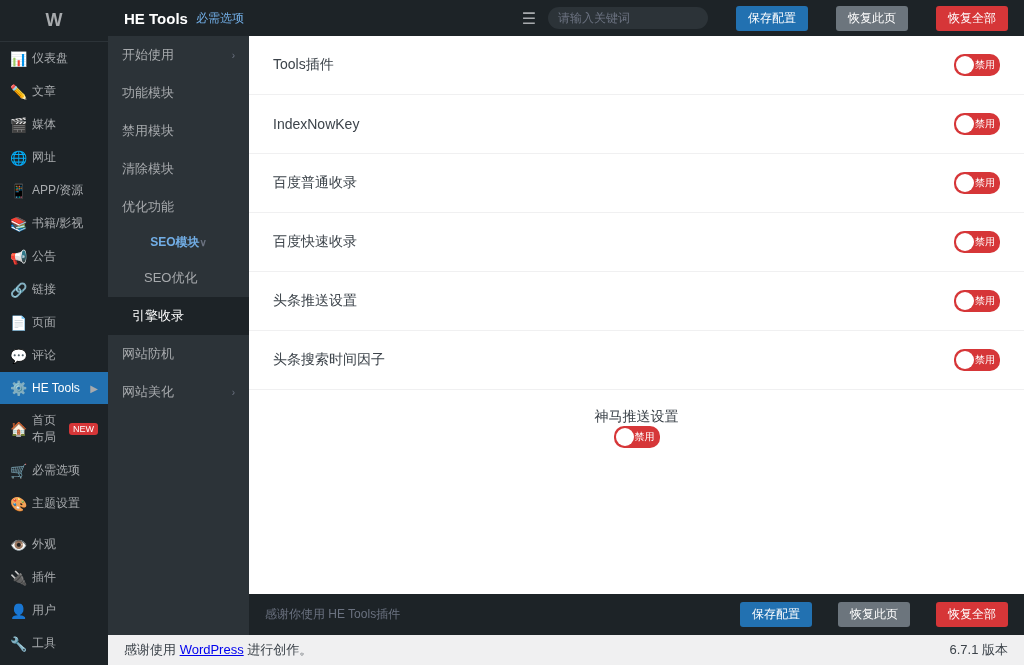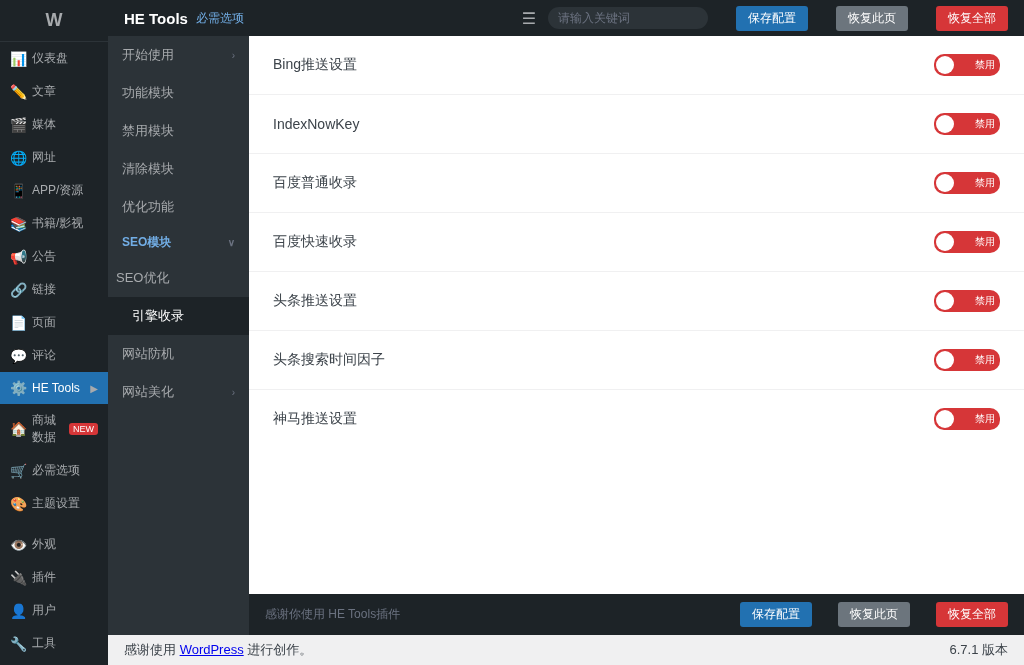--- a/index.html
+++ b/index.html
@@ -33,30 +33,30 @@
     .btn-gray { background: #6c757d; color: #ffffff; }
     .btn-red { background: #d63638; color: #fff; }
 
     
     .content-wrapper { display: flex; flex: 1; overflow: hidden; }
 
     
     .left-nav { width: 141px; background: #2c3338; flex-shrink: 0; overflow-y: auto; }
     .left-nav-item { padding: 10px 14px; color: #a7aaad; cursor: pointer; font-size: 13px; display: flex; align-items: center; justify-content: space-between; }
     .left-nav-item.active { background: #1d2327; color: #fff; }
-    .left-nav-section { padding: 8px 14px; color: #72aee6; font-size: 12px; font-weight: 600; display: flex; align-items: center; justify-content: space-between; cursor: pointer; }
+    .left-nav-section { padding: 8px 14px; color: #72aee6; font-size: 12px; font-weight: 600; display: flex; align-items: center; justify-content: center; cursor: pointer; }
     .chevron { font-size: 10px; color: #6b7280; }
 
     
     .settings-panel { flex: 1; background: #fff; overflow-y: auto; }
     .settings-row { display: flex; align-items: center; padding: 18px 24px; border-bottom: 1px solid #f0f0f1; }
-    .settings-row:last-child { border-bottom: none; }
+    .settings-row:last-child { border-bottom: none; flex-direction: column; }
     .settings-label { flex: 1; font-size: 14px; color: #3c434a; }
     .toggle-wrap { display: flex; align-items: center; }
-    .toggle { display: inline-flex; align-items: center; background: #d63638; border-radius: 10px; width: 66px; height: 22px; padding: 2px; cursor: pointer; position: relative; }
+    .toggle { display: inline-flex; align-items: center; background: #d63638; border-radius: 10px; width: 46px; height: 22px; padding: 2px; cursor: pointer; position: relative; }
     .toggle-knob { width: 18px; height: 18px; background: #fff; border-radius: 50%; position: absolute; left: 2px; }
     .toggle-text { color: #fff; font-size: 10px; position: absolute; right: 5px; font-weight: 500; }
 
     
     .bottom-bar { background: #1d2327; padding: 8px 16px; display: flex; align-items: center; justify-content: space-between; flex-shrink: 0; gap: 46px; }
     .bottom-bar-text { color: #6b7280; font-size: 12px; }
     .bottom-bar-actions { display: flex; gap: 6px; }
 
     .footer-row { display: flex; justify-content: space-between; align-items: center; padding: 6px 16px; background: #f0f0f1; }
   </style>
@@ -110,21 +110,21 @@
       <span class="sidebar-icon">💬</span>
       <span class="sidebar-label">评论</span>
     </div>
     <div class="sidebar-item highlighted" style="background:#2271b1;">
       <span class="sidebar-icon">⚙️</span>
       <span class="sidebar-label">HE Tools</span>
       <span style="margin-left:auto;color:#a7aaad;font-size:10px;">▶</span>
     </div>
     <div class="sidebar-item">
       <span class="sidebar-icon">🏠</span>
-      <span class="sidebar-label">商城数据</span>
+      <span class="sidebar-label">首页布局</span>
       <span class="new-badge">NEW</span>
     </div>
     <div class="sidebar-item">
       <span class="sidebar-icon">🛒</span>
       <span class="sidebar-label">必需选项</span>
     </div>
     <div class="sidebar-item">
       <span class="sidebar-icon">🎨</span>
       <span class="sidebar-label">主题设置</span>
     </div>
@@ -181,40 +181,40 @@
         <div class="left-nav-item">
           <span>清除模块</span>
         </div>
         <div class="left-nav-item">
           <span>优化功能</span>
         </div>
         <div class="left-nav-section">
           <span>SEO模块</span>
           <span class="chevron">∨</span>
         </div>
-        <div class="left-nav-item" style="padding-left:8px;">
+        <div class="left-nav-item" style="padding-left:36px;">
           <span>SEO优化</span>
         </div>
         <div class="left-nav-item active" style="padding-left:24px;">
           <span>引擎收录</span>
         </div>
         <div class="left-nav-item">
           <span>网站防机</span>
         </div>
         <div class="left-nav-item">
           <span>网站美化</span>
           <span class="chevron">›</span>
         </div>
       </div>
 
       <div style="flex:1; display:flex; flex-direction:column; overflow:hidden;">
         <div class="settings-panel">
 
           <div class="settings-row">
-            <span class="settings-label">Bing推送设置</span>
+            <span class="settings-label">Tools插件</span>
             <div class="toggle-wrap">
               <div class="toggle">
                 <div class="toggle-knob"></div>
                 <span class="toggle-text">禁用</span>
               </div>
             </div>
           </div>
 
           <div class="settings-row">
             <span class="settings-label">IndexNowKey</span>

